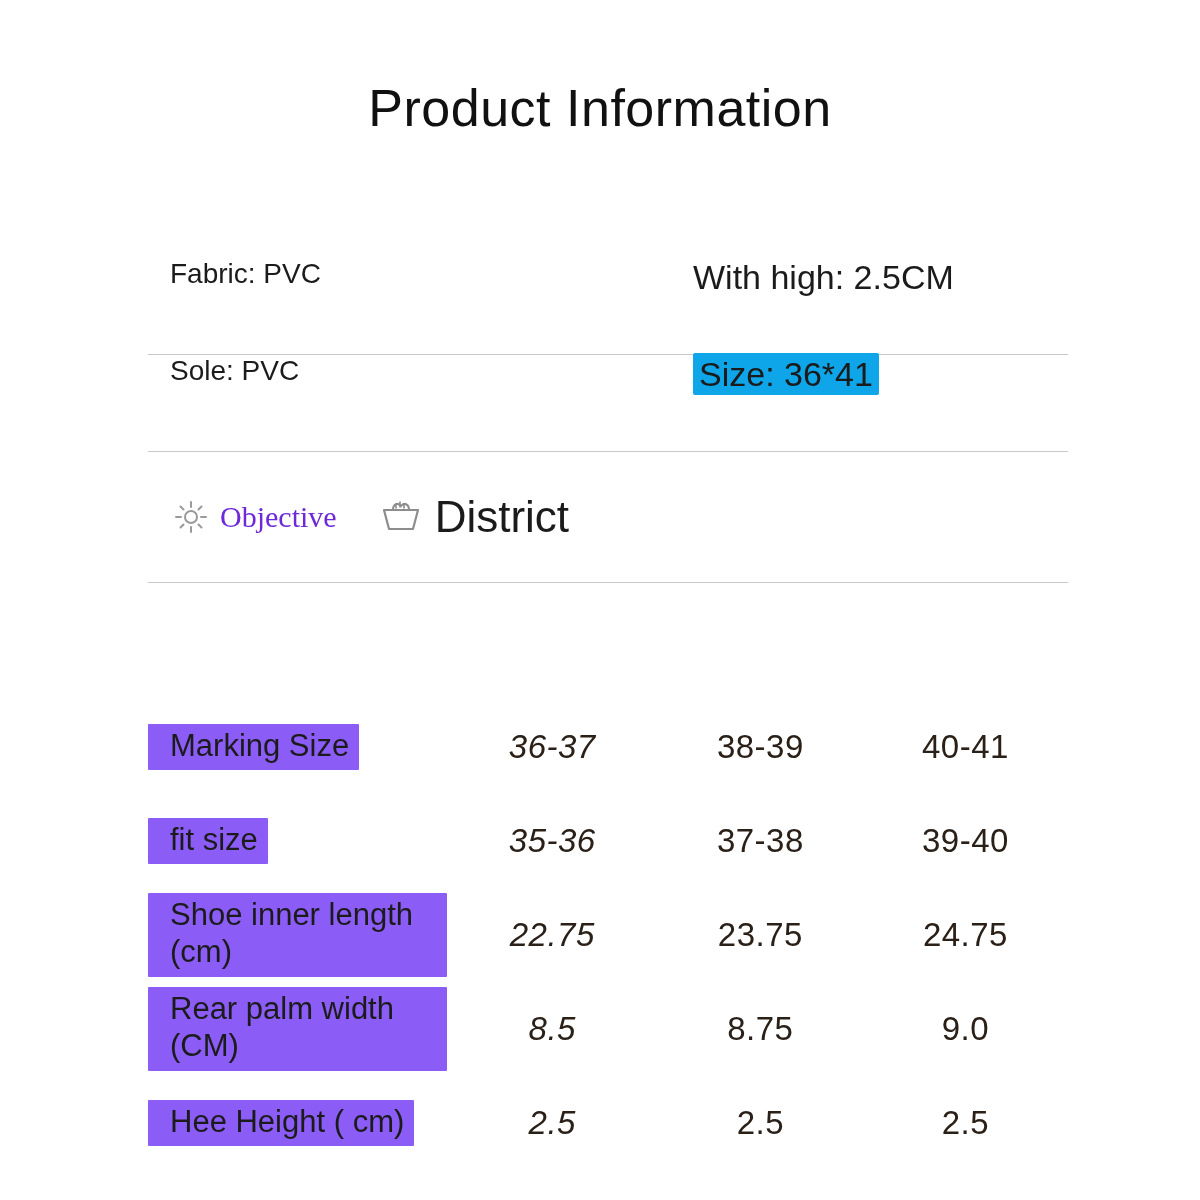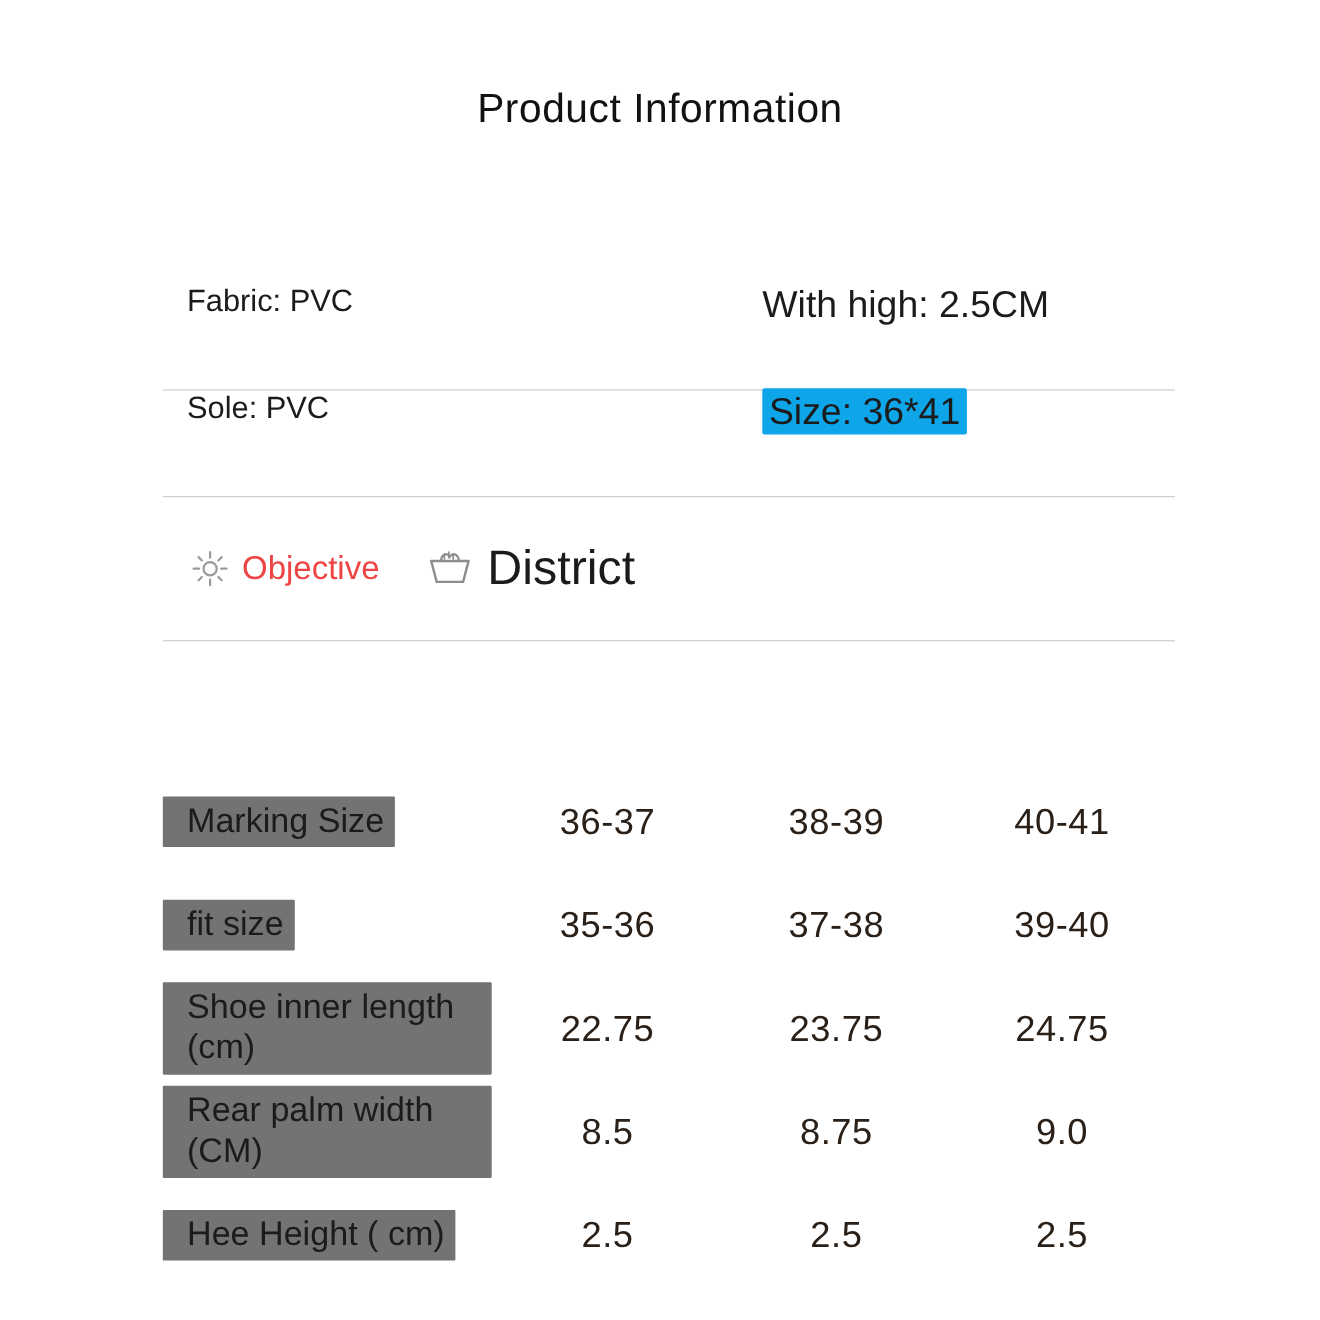--- a/index.html
+++ b/index.html
@@ -19,21 +19,21 @@
     width: 1200px;
     height: 1200px;
     position: relative;
   }
   .title {
     position: absolute;
     top: 78px;
     left: 0;
     width: 1200px;
     text-align: center;
-    font-size: 37px;
+    font-size: 52px;
     font-weight: 400;
     letter-spacing: 0.5px;
     color: #111;
   }
   .spec-section {
     position: absolute;
     top: 258px;
     left: 148px;
     width: 920px;
   }
@@ -78,21 +78,22 @@
     margin-right: 42px;
   }
   .care-icon {
     display: inline-flex;
     align-items: center;
     justify-content: center;
     margin-right: 12px;
   }
   .care-label-grey {
     font-size: 30px;
-    color: #ef4444;
+    color: #6d28d9;
+    font-family: Liberation Serif, serif;
   }
   .care-label-dark {
     font-size: 44px;
     color: #1b1b1b;
   }
   
   .size-table {
     position: absolute;
     top: 700px;
     left: 148px;
@@ -102,35 +103,35 @@
     display: flex;
     align-items: center;
     min-height: 94px;
   }
   .size-label-cell {
     width: 300px;
     box-sizing: border-box;
   }
   .size-label-inner {
     display: inline-block;
-    background: #737373;
+    background: #8b5cf6;
     padding: 4px 10px 6px 22px;
     font-size: 31px;
     line-height: 1.18;
     color: #1b1b1b;
     border-radius: 1px;
   }
   .size-val {
     width: 206px;
     text-align: center;
     font-size: 33px;
     color: #2a2018;
     letter-spacing: 0.5px;
   }
-  .size-val.first { width: 212px; }
+  .size-val.first { width: 212px; font-style: italic; }
 </style>
 </head>
 <body>
 
 <div class="page">
 
   <div class="title">Product Information</div>
 
   <div class="spec-section">
 

